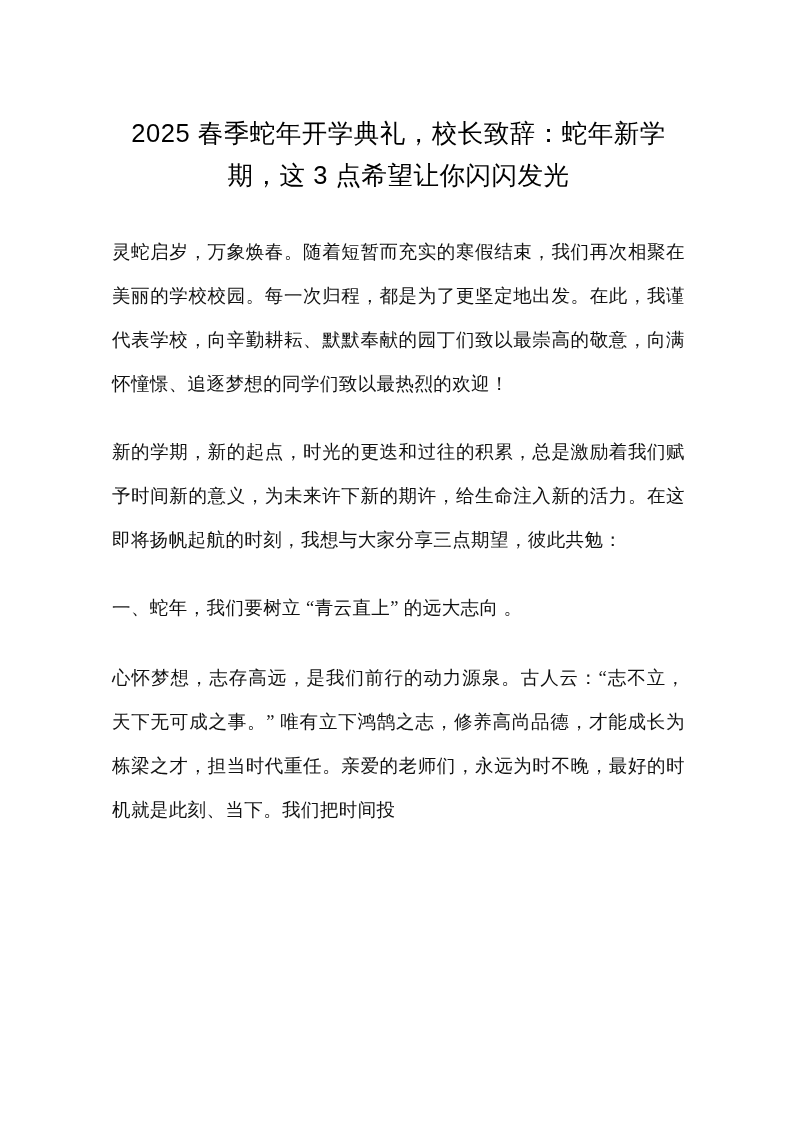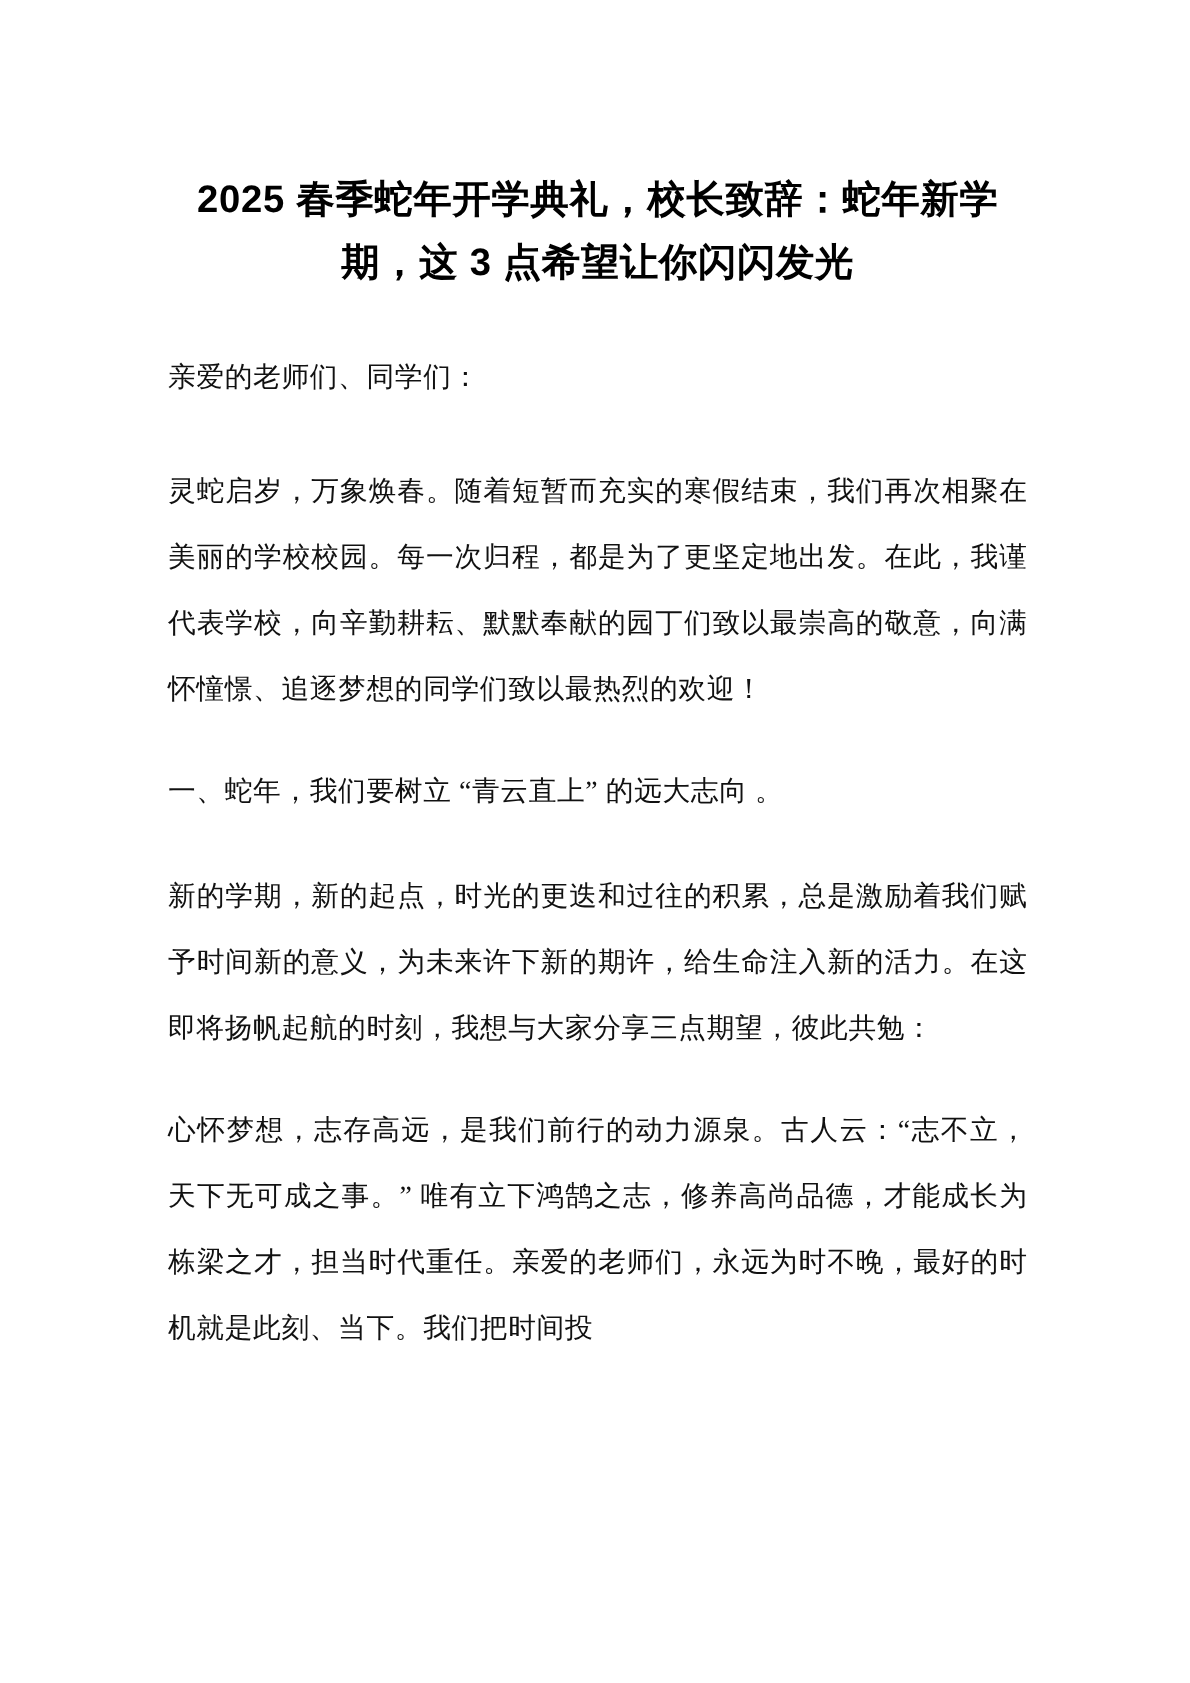--- a/index.html
+++ b/index.html
@@ -16,21 +16,21 @@
   }
   .page {
     box-sizing: border-box;
     width: 793px;
     height: 1122px;
     padding: 112px 108px 60px 112px;
     background: #ffffff;
   }
   .doc-title {
     font-family: "Liberation Sans", "DejaVu Sans", sans-serif;
-    font-weight: bold;
+    font-weight: normal;
     font-size: 25.5px;
     line-height: 42px;
     text-align: center;
     letter-spacing: 0.5px;
     margin: 0 0 34px 0;
     color: #000000;
   }
   .para {
     font-family: "Liberation Serif", "DejaVu Serif", serif;
     font-size: 18.5px;
@@ -51,23 +51,22 @@
     margin-bottom: 0;
   }
 </style>
 </head>
 <body>
 
 <div class="page">
 
   <h1 class="doc-title">2025 春季蛇年开学典礼，校长致辞：蛇年新学期，这 3 点希望让你闪闪发光</h1>
 
-  <p class="para salutation">亲爱的老师们、同学们：</p>
 
   <p class="para">灵蛇启岁，万象焕春。随着短暂而充实的寒假结束，我们再次相聚在美丽的学校校园。每一次归程，都是为了更坚定地出发。在此，我谨代表学校，向辛勤耕耘、默默奉献的园丁们致以最崇高的敬意，向满怀憧憬、追逐梦想的同学们致以最热烈的欢迎！</p>
 
+  <p class="para">新的学期，新的起点，时光的更迭和过往的积累，总是激励着我们赋予时间新的意义，为未来许下新的期许，给生命注入新的活力。在这即将扬帆起航的时刻，我想与大家分享三点期望，彼此共勉：</p>
+
   <p class="para heading-para">一、蛇年，我们要树立 “青云直上” 的远大志向 。</p>
-
-  <p class="para">新的学期，新的起点，时光的更迭和过往的积累，总是激励着我们赋予时间新的意义，为未来许下新的期许，给生命注入新的活力。在这即将扬帆起航的时刻，我想与大家分享三点期望，彼此共勉：</p>
 
   <p class="para">心怀梦想，志存高远，是我们前行的动力源泉。古人云：“志不立，天下无可成之事。” 唯有立下鸿鹄之志，修养高尚品德，才能成长为栋梁之才，担当时代重任。亲爱的老师们，永远为时不晚，最好的时机就是此刻、当下。我们把时间投</p>
 
 </div>
 
 </body></html>

